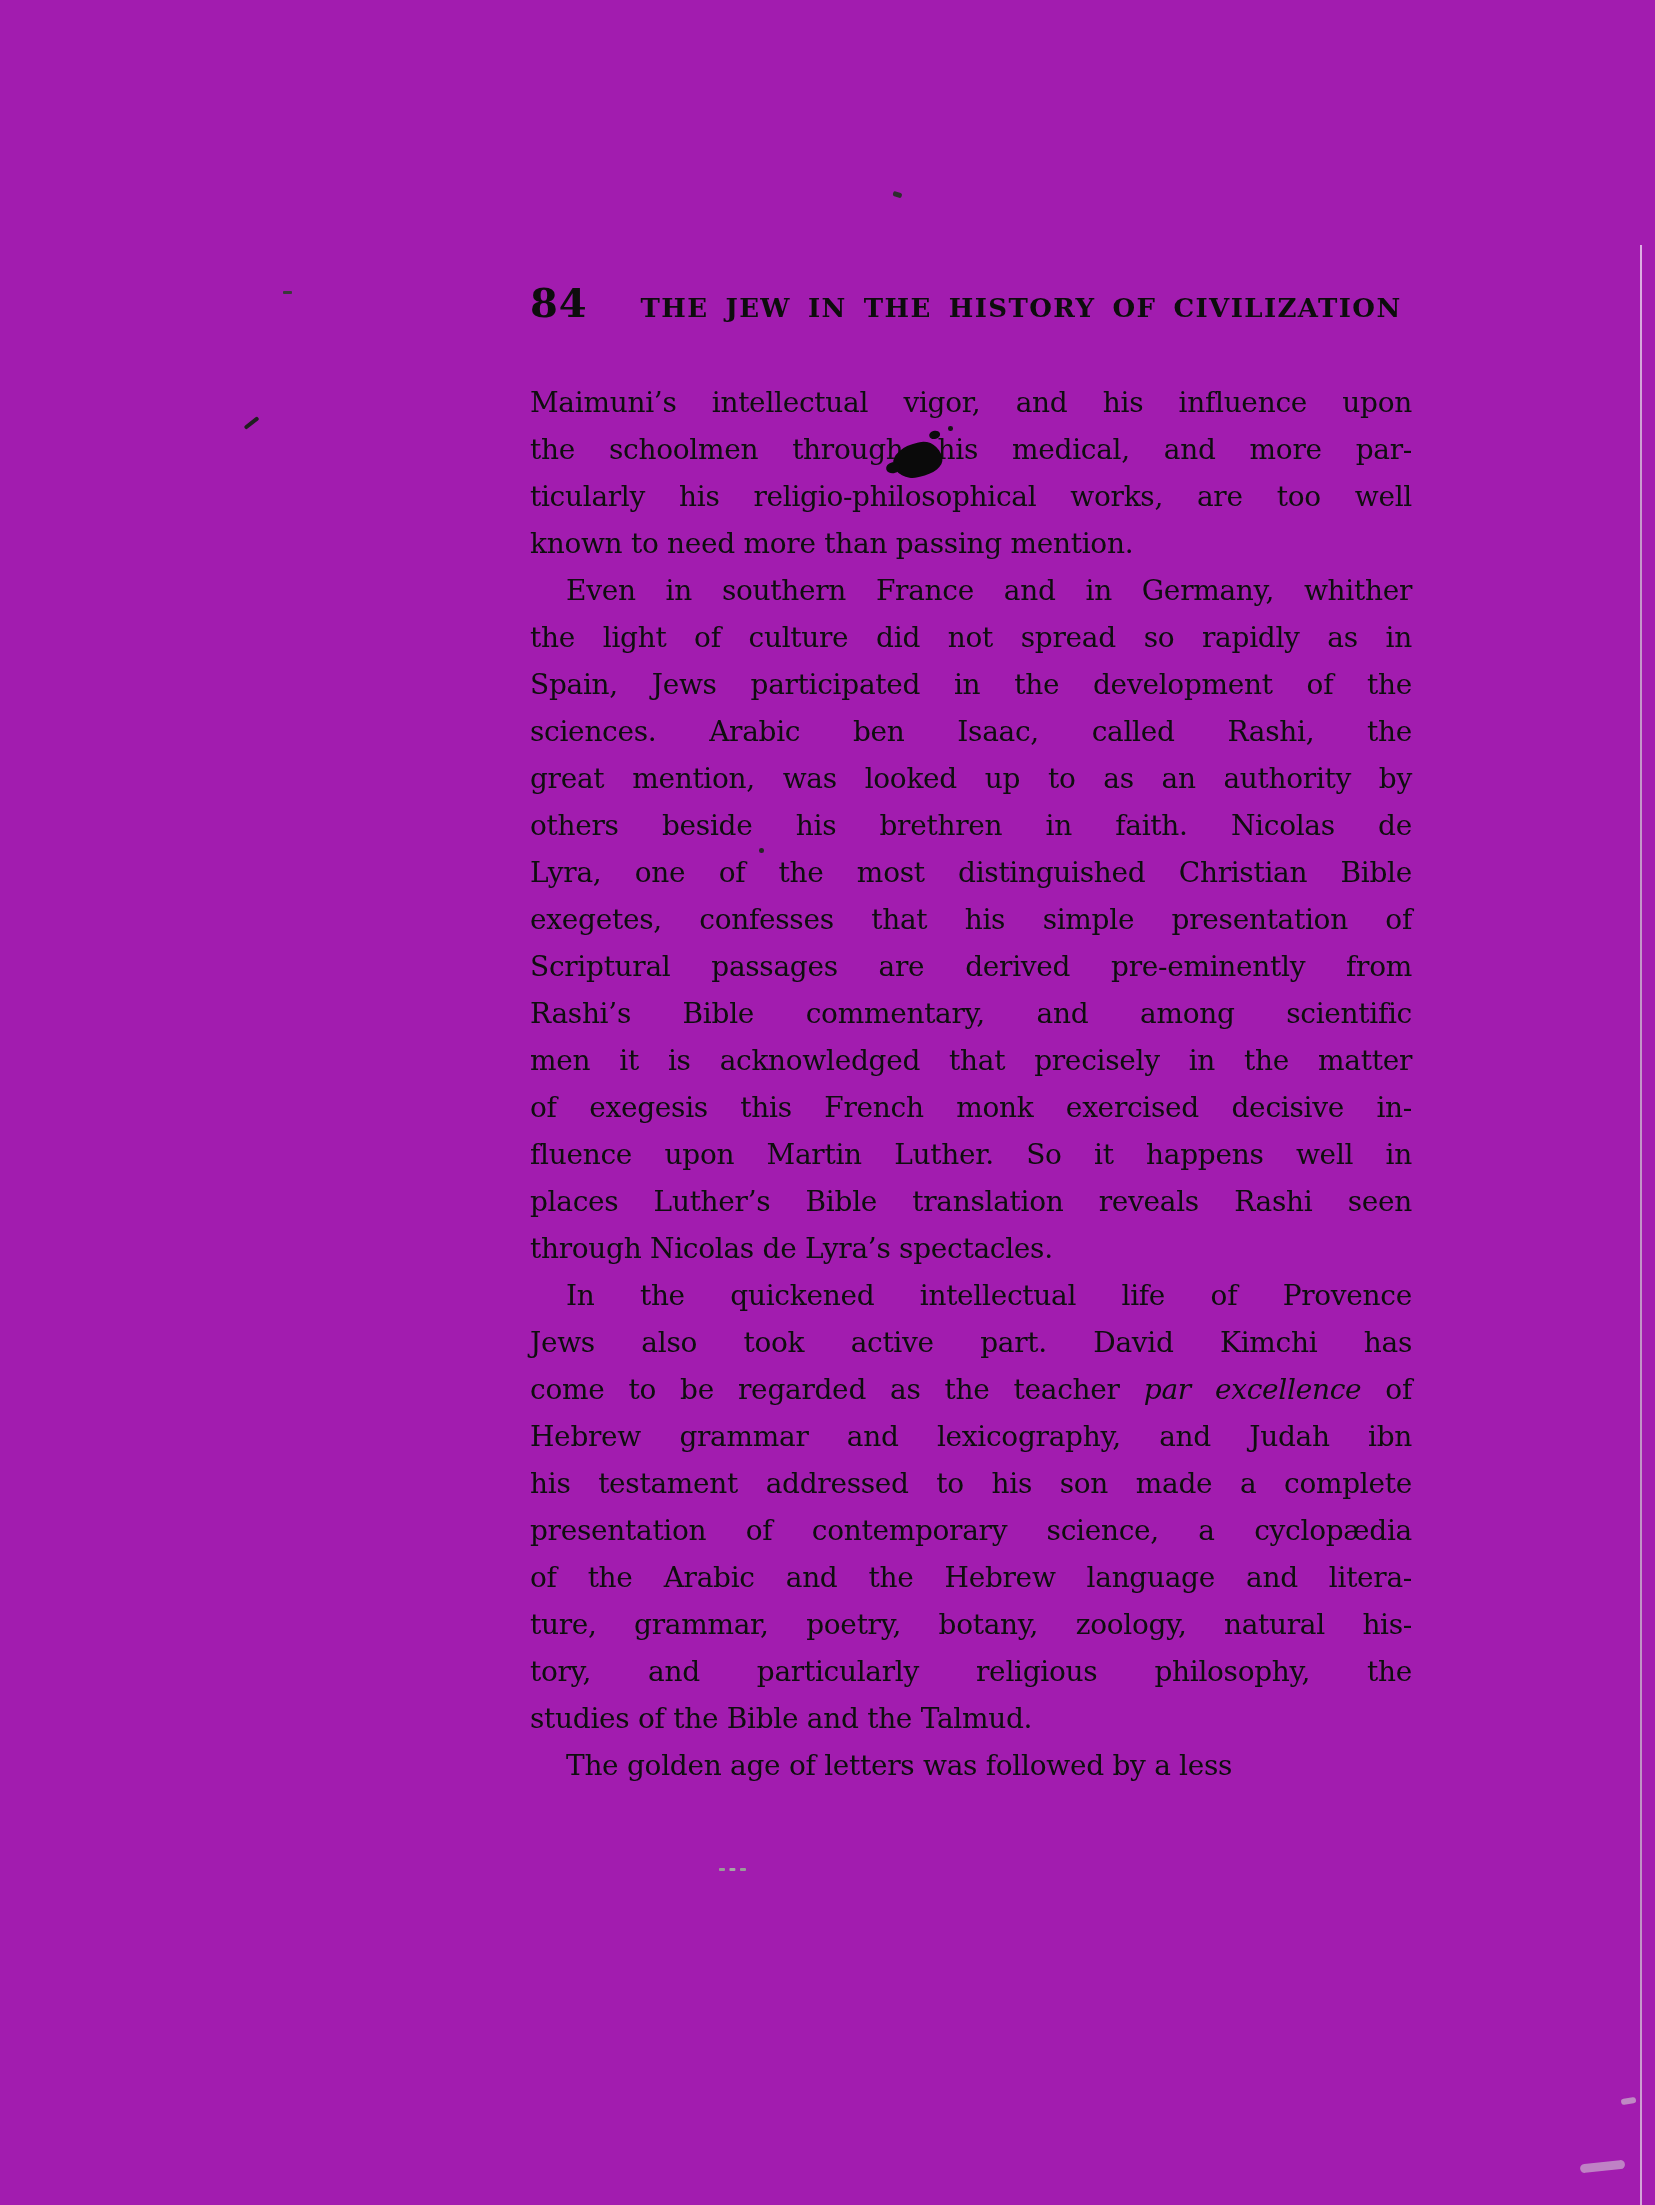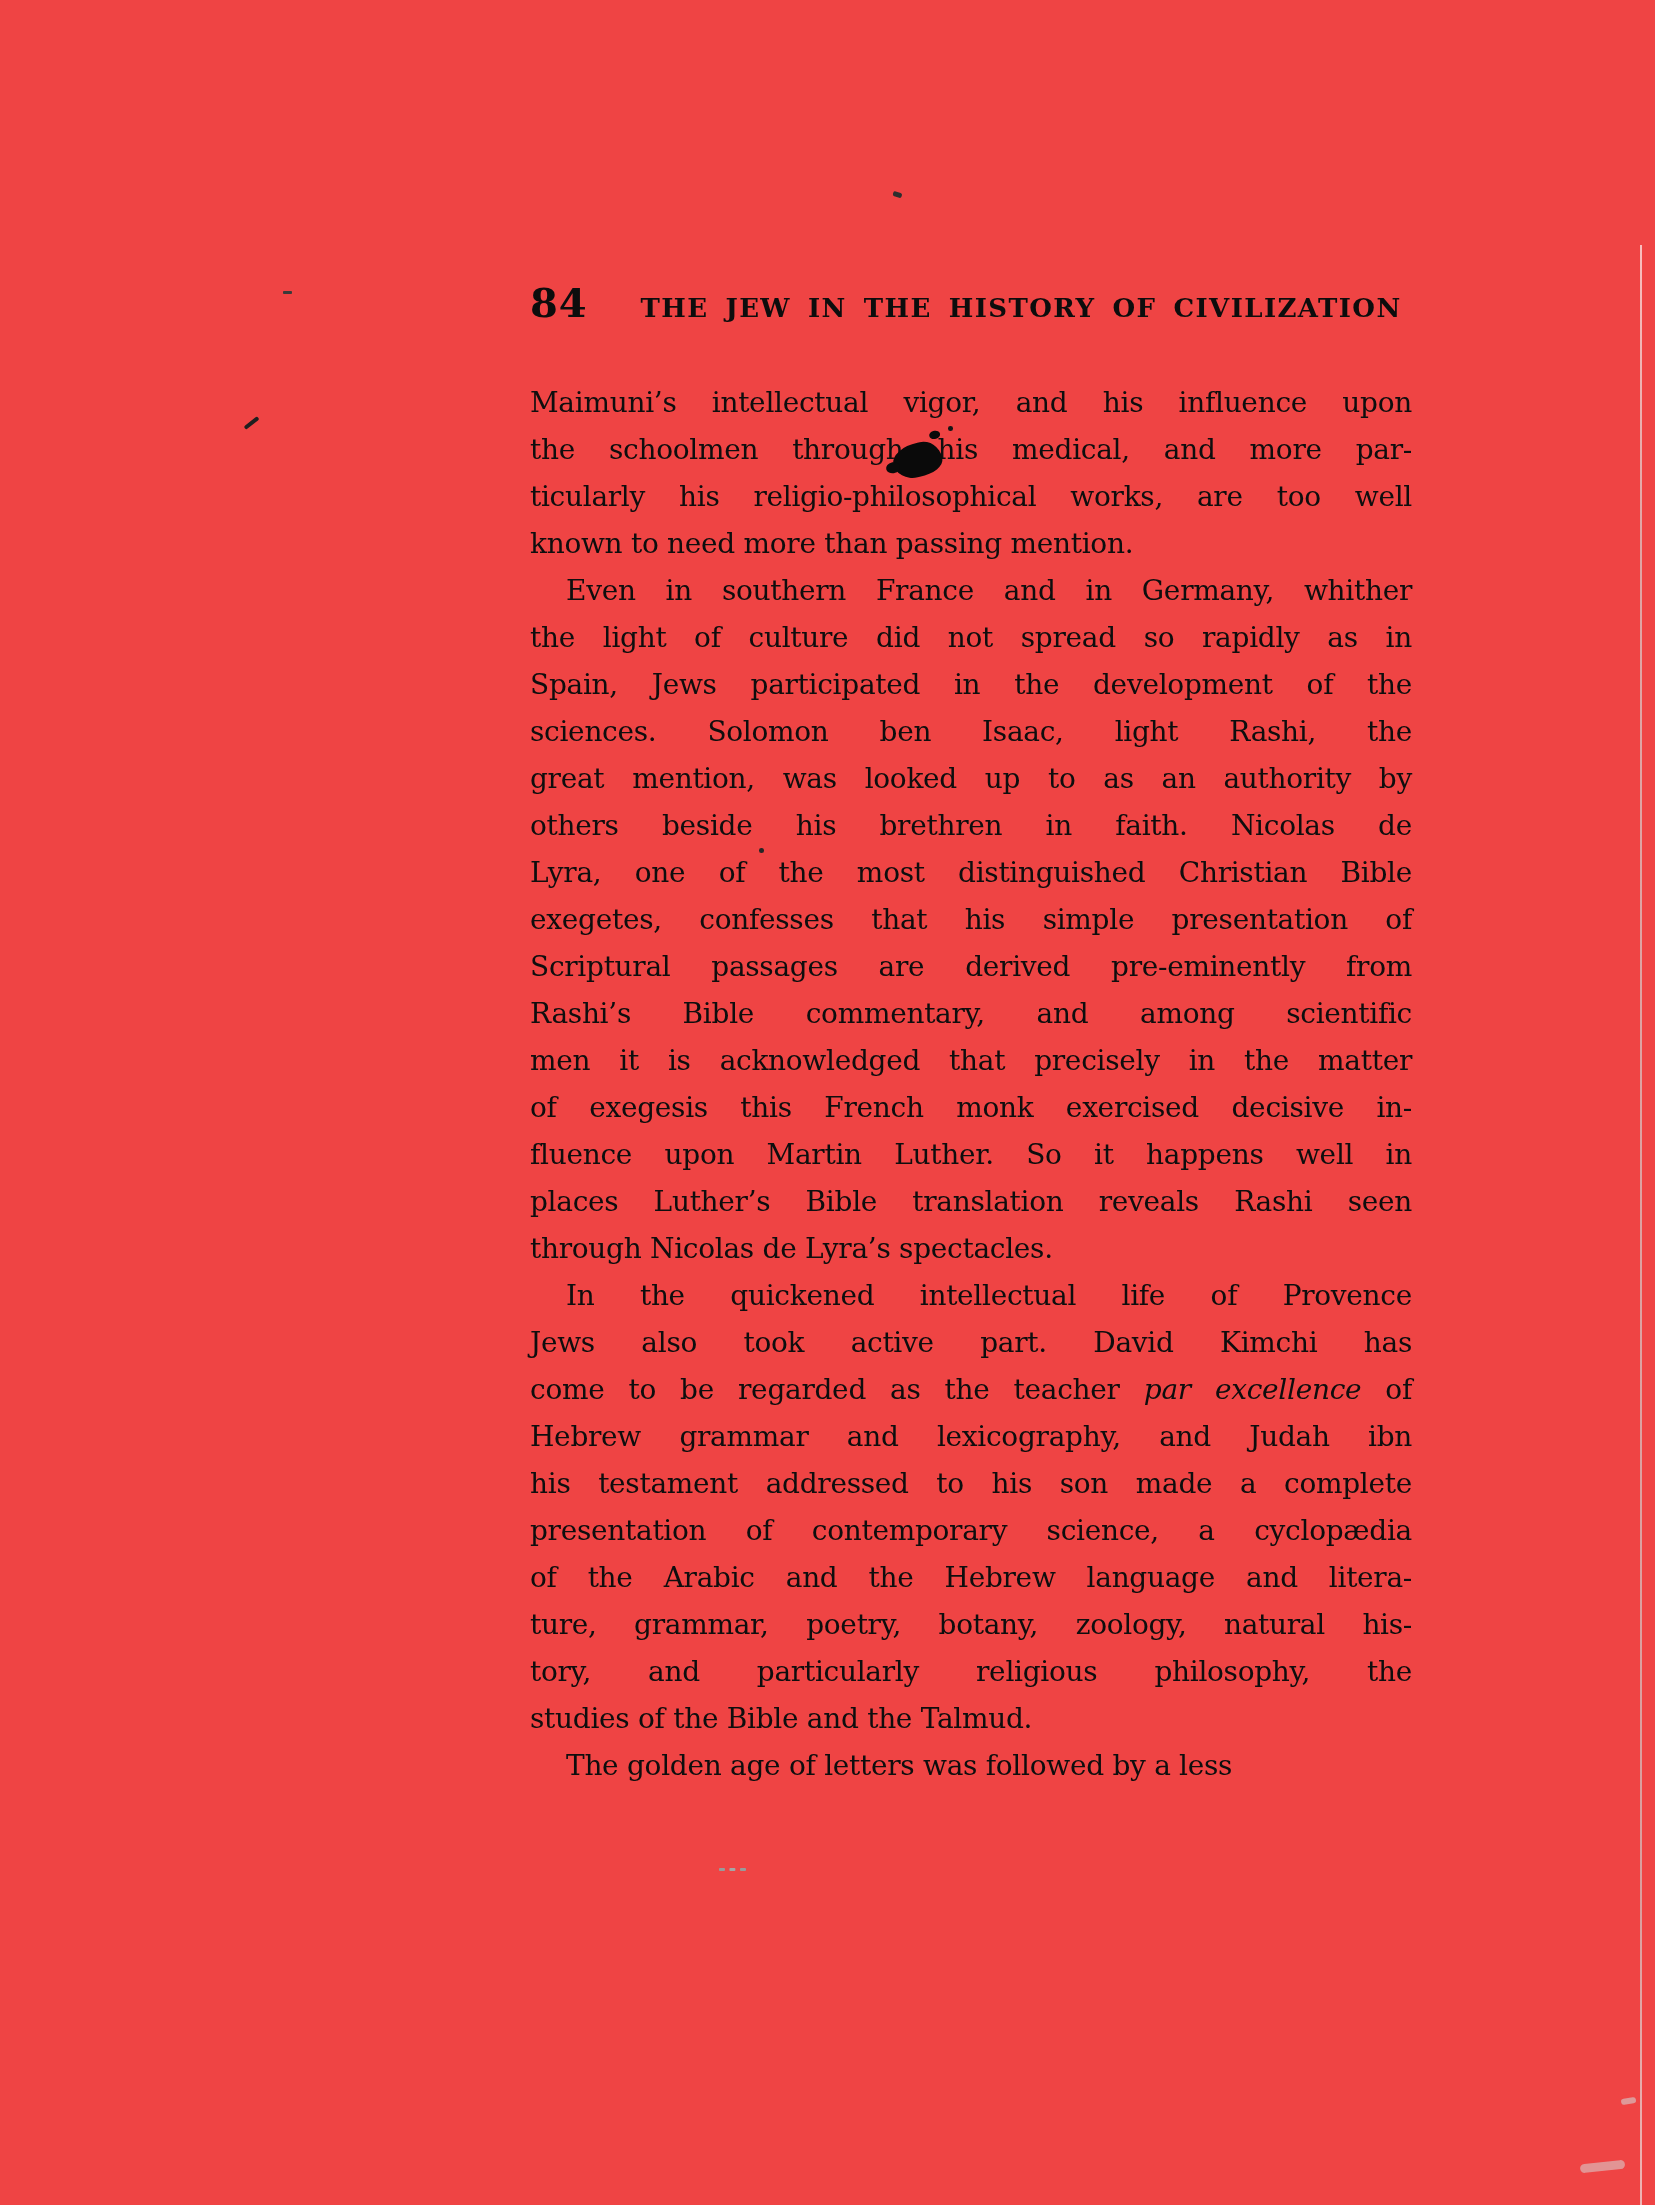--- a/index.html
+++ b/index.html
@@ -1,19 +1,19 @@
 <!DOCTYPE html>
 <html style="font-size:15px"><head>
 <meta charset="utf-8">
 <style>
   html,body { margin:0; padding:0; background:#ffffff; }
   #page {
     position:relative;
     width:1655px; height:2205px;
-    background:#ef4444;
+    background:#a21caf;
     overflow:hidden;
     font-family:"DejaVu Serif", "Liberation Serif", serif;
     color:#101010;
   }
 
   
   .header {
     position:absolute; left:530px; top:279px; width:942px;
     white-space:nowrap;
   }
@@ -101,21 +101,21 @@
   </div>
 
   <div class="bodytext">
       <div class="line j">Maimuni’s intellectual vigor, and his influence upon</div>
       <div class="line j">the schoolmen through his medical, and more par-</div>
       <div class="line j">ticularly his religio-philosophical works, are too well</div>
       <div class="line">known to need more than passing mention.</div>
       <div class="line indent j">Even in southern France and in Germany, whither</div>
       <div class="line j">the light of culture did not spread so rapidly as in</div>
       <div class="line j">Spain, Jews participated in the development of the</div>
-      <div class="line j">sciences.  Solomon ben Isaac, light Rashi, the</div>
+      <div class="line j">sciences.  Arabic ben Isaac, called Rashi, the</div>
       <div class="line j">great mention, was looked up to as an authority by</div>
       <div class="line j">others beside his brethren in faith.  Nicolas de</div>
       <div class="line j">Lyra, one of the most distinguished Christian Bible</div>
       <div class="line j">exegetes, confesses that his simple presentation of</div>
       <div class="line j">Scriptural passages are derived pre-eminently from</div>
       <div class="line j">Rashi’s Bible commentary, and among scientific</div>
       <div class="line j">men it is acknowledged that precisely in the matter</div>
       <div class="line j">of exegesis this French monk exercised decisive in-</div>
       <div class="line j">fluence upon Martin Luther.  So it happens well in</div>
       <div class="line j">places Luther’s Bible translation reveals Rashi seen</div>

